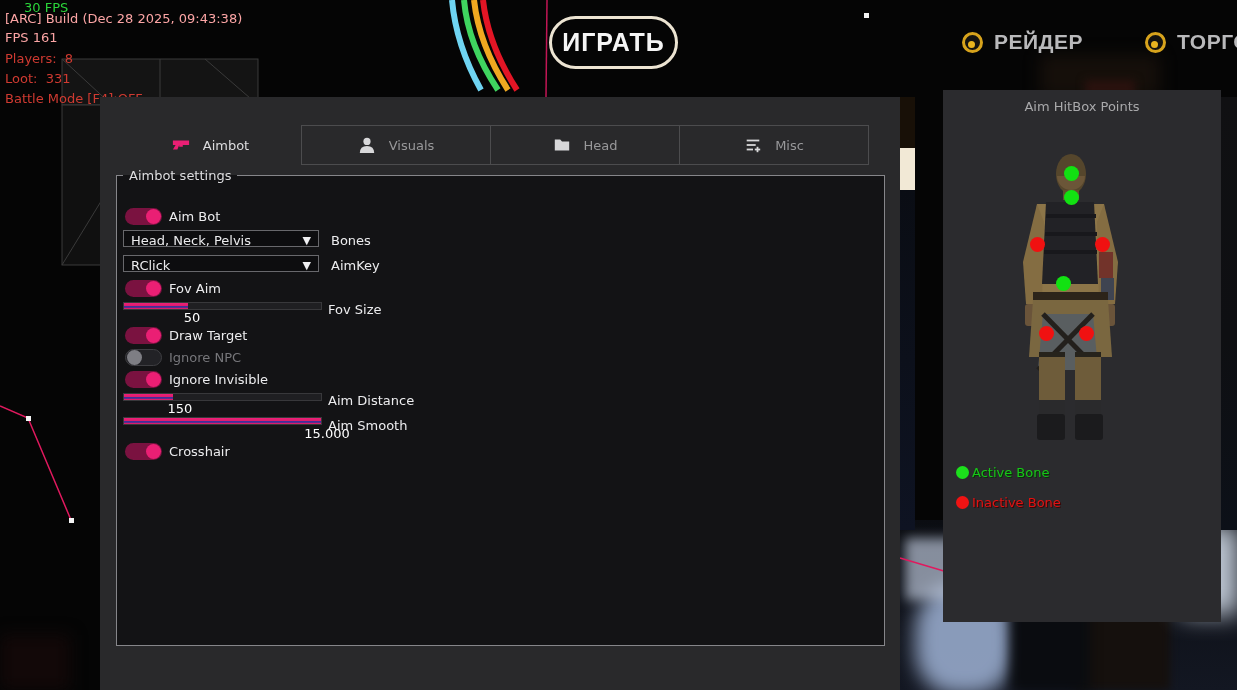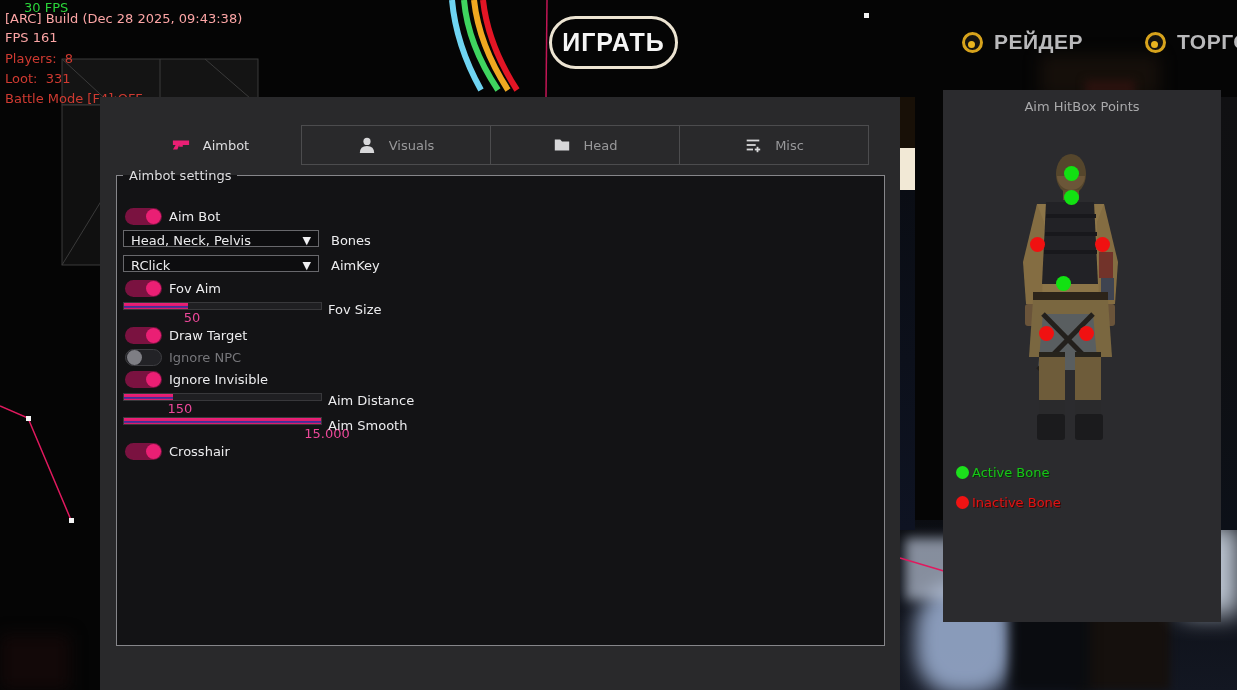--- a/index.html
+++ b/index.html
@@ -59,21 +59,21 @@
   .ctl-row[data-state="off"] .knob{left:1px;background:#7e7e84;top:0px;}
 
   .dd{position:absolute;left:6px;width:196px;height:17px;background:#0d0d0f;border:1px solid #68686c;
       box-sizing:border-box;cursor:pointer;}
   .dd-value{position:absolute;left:7px;top:2px;font-size:13px;color:#ececee;white-space:nowrap;}
   .dd-arrow{position:absolute;right:7px;top:3px;font-size:11px;color:#f0f0f2;}
   .dd-label{position:absolute;font-size:13px;color:#ececee;}
 
   .slider{position:absolute;left:6px;width:199px;height:8px;background:#1f1f22;border:1px solid #38383b;box-sizing:border-box;cursor:pointer;}
   .slider-fill{height:100%;background:linear-gradient(180deg,#ee2078 0%,#e01d6e 42%,#3f2f9b 50%,#433099 72%,#d11b66 88%,#ee2078 100%);}
-  .slider-value{position:absolute;width:60px;text-align:center;font-size:13px;color:#ec4899;}
+  .slider-value{position:absolute;width:60px;text-align:center;font-size:13px;color:#ffffff;}
   .slider-label{position:absolute;font-size:13px;color:#ececee;white-space:nowrap;}
 
   
   .hitbox-panel{position:absolute;left:915px;top:90px;width:278px;height:532px;background:#2b2b2e;margin-left:28px;}
   .hitbox-title{position:absolute;left:0;top:9px;width:100%;text-align:center;font-size:13px;color:#a9a9ab;}
   .soldier{position:absolute;left:70px;top:62px;width:115px;height:290px;}
   .bone-dot{position:absolute;width:15px;height:15px;border-radius:50%;cursor:pointer;}
   .bone-dot[data-state="active"]{background:#12e112;}
   .bone-dot[data-state="inactive"]{background:#f01111;}
   .legend-dot{position:absolute;width:13px;height:13px;border-radius:50%;}

